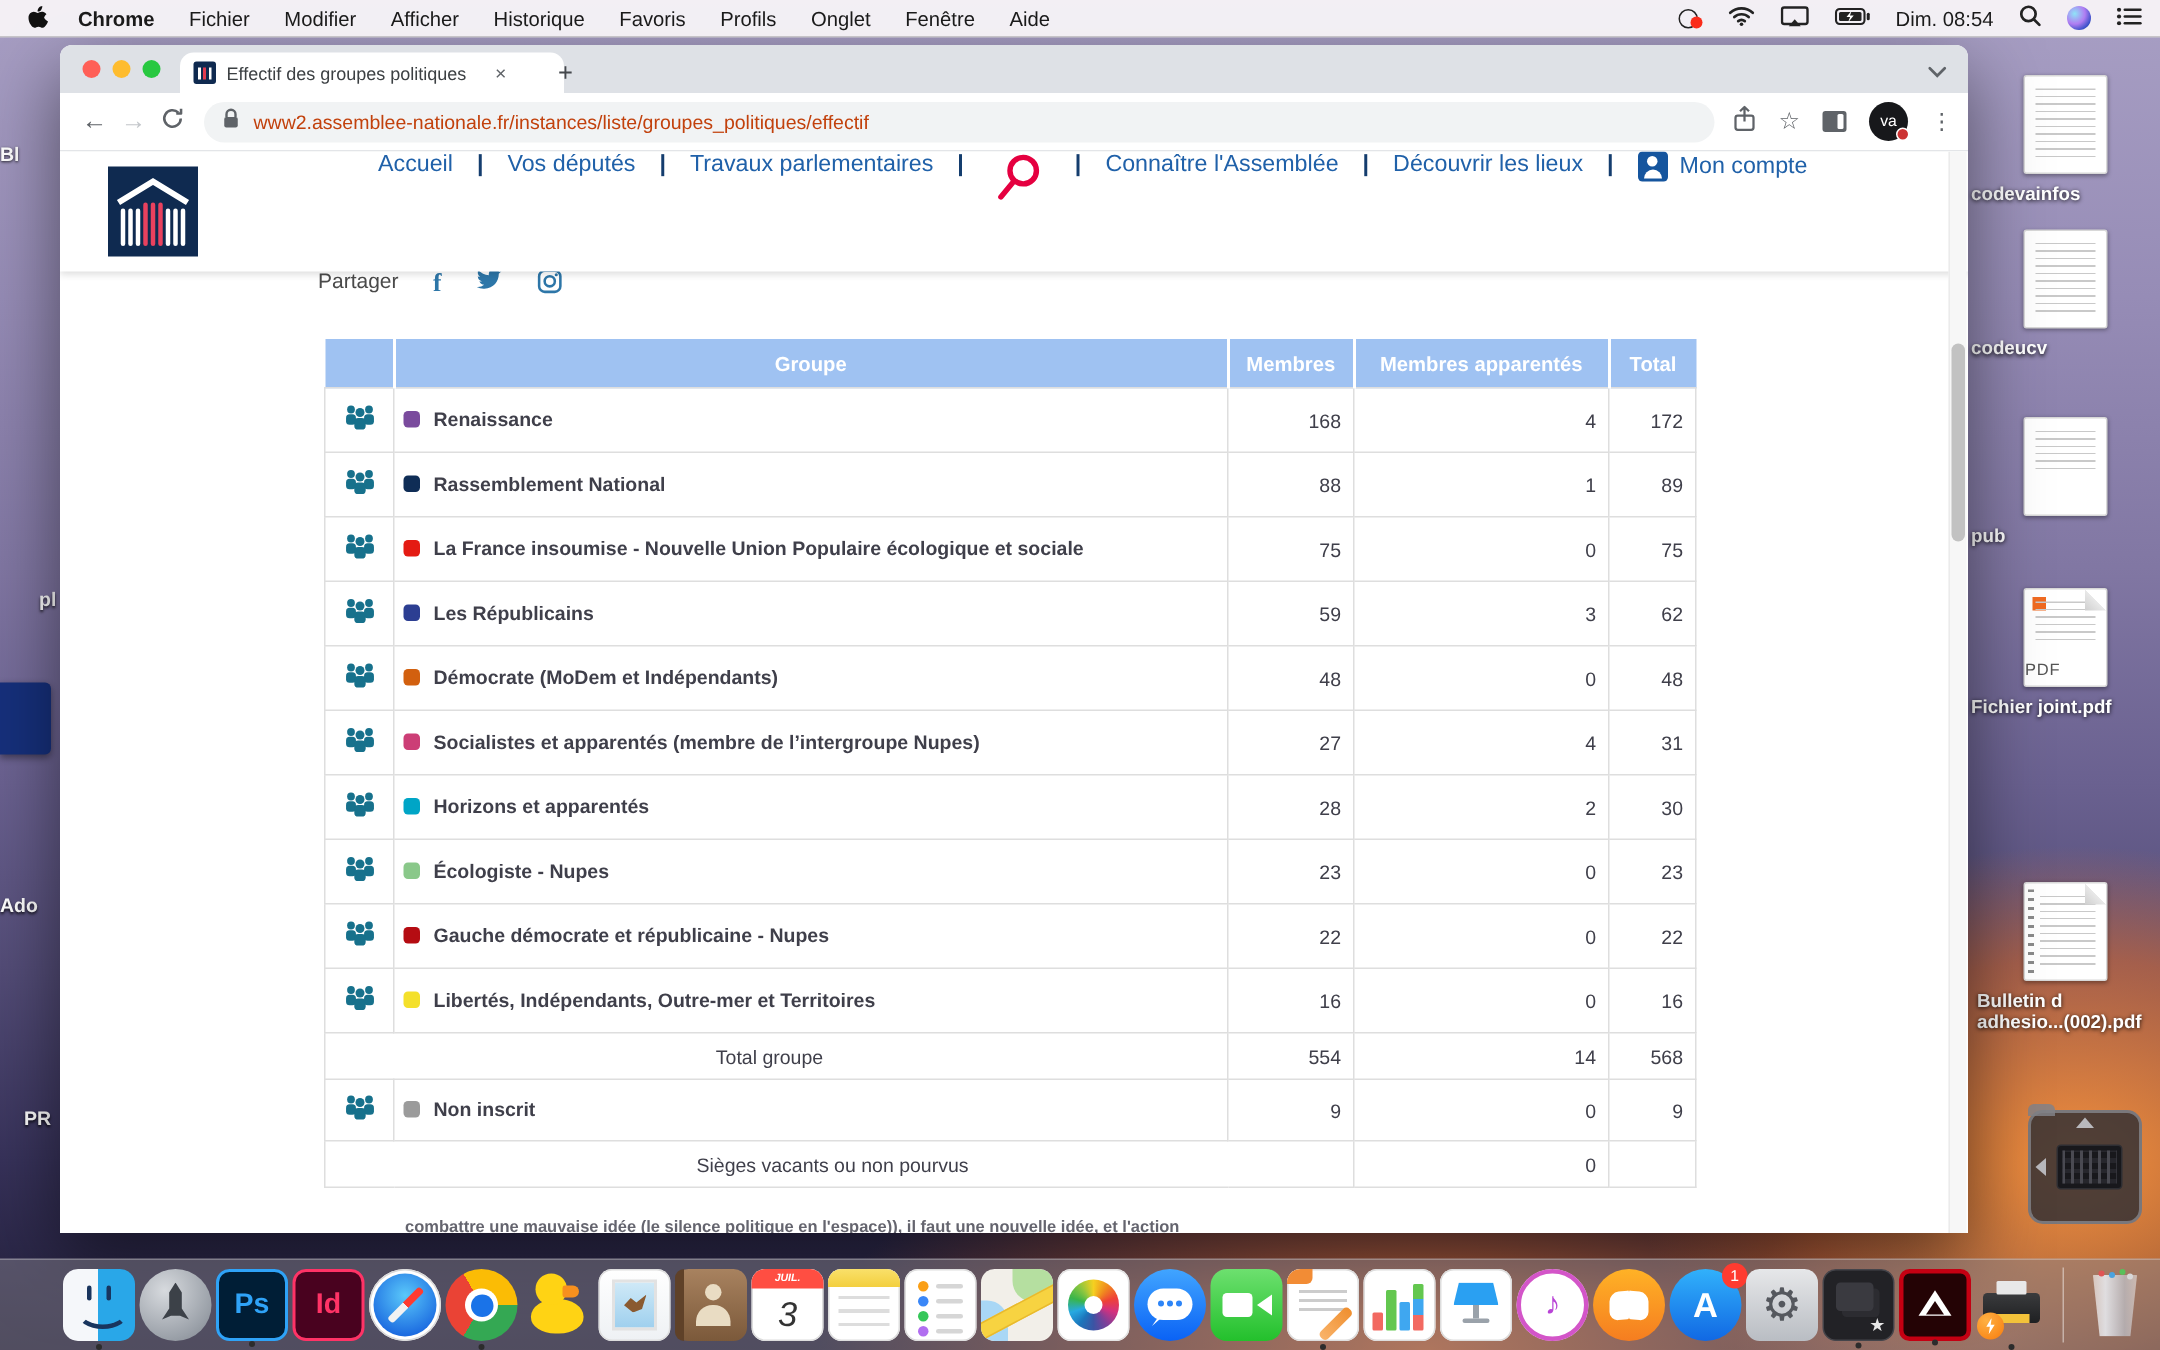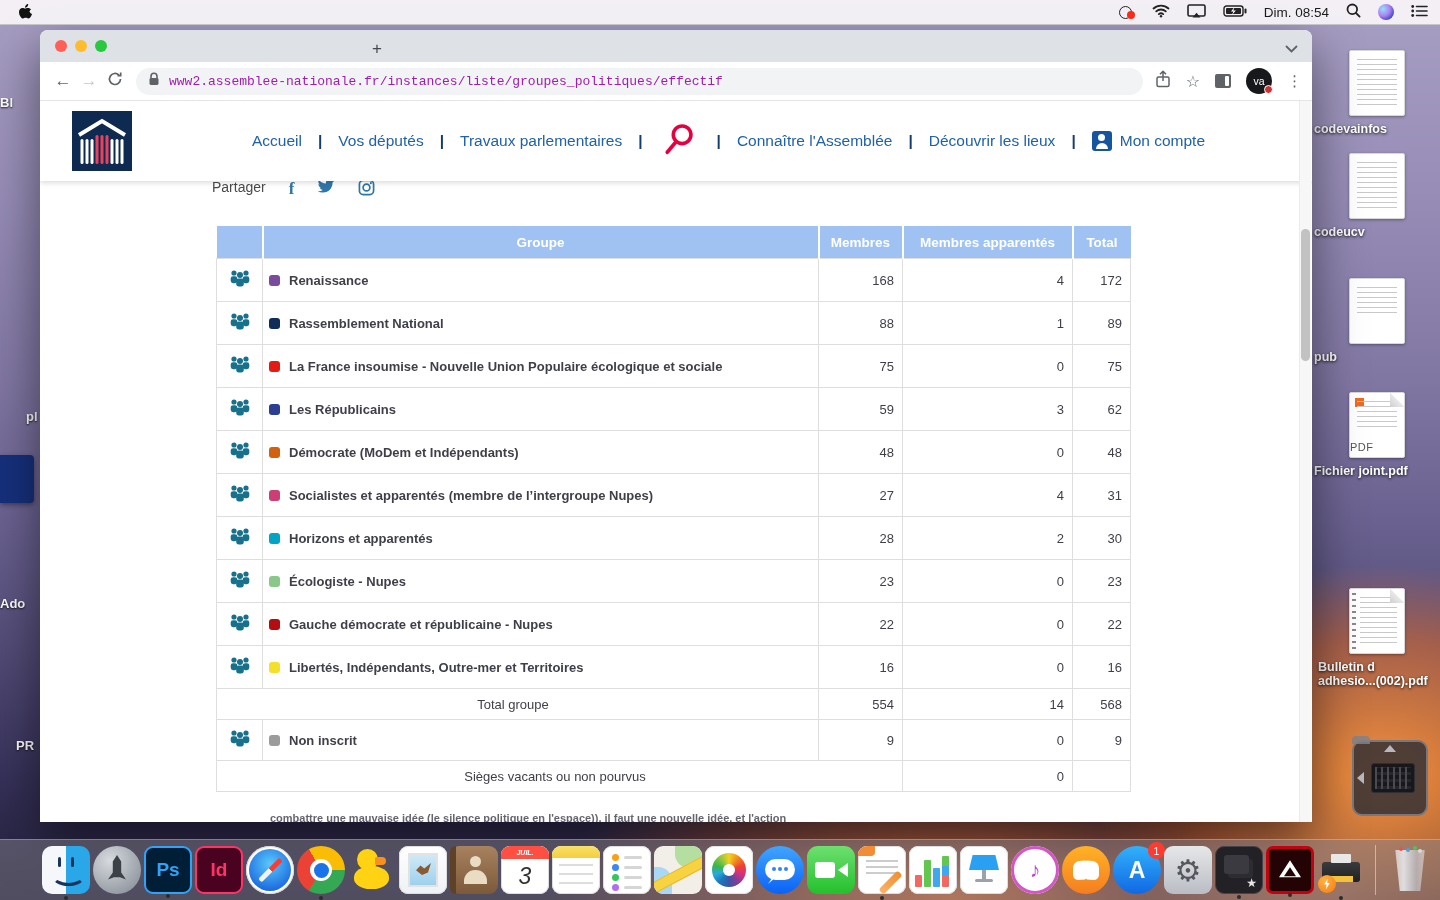--- a/index.html
+++ b/index.html
@@ -82,39 +82,39 @@
     background:linear-gradient(90deg,#fff 0 2px,transparent 2px 3.5px,#e23a50 3.5px 5.5px,transparent 5.5px 7px,#fff 7px 9px,transparent 9px);}
   .tabtitle{font-size:12px;color:#3c4043;white-space:nowrap;overflow:hidden;width:172px;}
   .tabclose{font-size:13px;color:#5f6368;line-height:1;}
   .newtab{position:absolute;left:332px;bottom:3px;font-size:17px;color:#45484d;}
   .tab-chev{position:absolute;right:14px;top:9px;}
   .toolbar{height:38px;background:#fff;display:flex;align-items:center;padding:0 10px;border-bottom:1px solid #e3e5e8;}
   .tbtn{font-size:17px;color:#5f6368;width:26px;text-align:center;}
   .tbtn.fwd{color:#c4c7cb;}
   .omnibox{flex:1;height:27px;margin:0 12px 0 8px;background:#f1f3f4;border-radius:15px;
     display:flex;align-items:center;padding:0 12px;gap:9px;}
-  .url{font-size:13px;color:#a21caf;font-family:Liberation Mono, monospace;}
+  .url{font-size:13px;color:#c2410c;}
   .right-tools{display:flex;align-items:center;gap:15px;}
   .star{font-size:16px;color:#5f6368;}
   .sidebar-ic{width:16px;height:14px;background:#5f6368;border-radius:2px;position:relative;}
   .sidebar-ic i{position:absolute;right:2px;top:2px;bottom:2px;width:4px;background:#fff;border-radius:1px;}
   .avatar{width:26px;height:26px;border-radius:50%;background:#17181b;color:#fff;font-size:10.5px;
     display:flex;align-items:center;justify-content:center;position:relative;}
   .avatar u{position:absolute;right:-1px;bottom:0;width:7px;height:7px;border-radius:50%;background:#c33;border:1px solid #fff;}
   .dots3{font-size:15px;color:#5f6368;letter-spacing:0;}
 
   
   .site{position:relative;height:722px;background:#fff;overflow:hidden;}
   .site-header{height:80px;position:relative;background:#fff;box-shadow:0 2px 5px rgba(0,0,0,.14);z-index:3;}
   .logo{position:absolute;left:32px;top:10px;width:60px;height:60px;background:#0f2a50;}
   .logo svg{position:absolute;left:2px;top:4px;}
   .logo-bars{position:absolute;left:50%;transform:translateX(-50%);bottom:7px;display:flex;gap:2px;align-items:flex-end;}
   .lbar{width:3px;height:25px;border-radius:2px;background:#fff;}
   .lbar:nth-child(4),.lbar:nth-child(5),.lbar:nth-child(6){background:#e9415e;height:29px;}
-  .mainnav{position:absolute;left:212px;right:16px;top:0;height:80px;display:flex;align-items:center;gap:16px;
+  .mainnav{position:absolute;left:212px;right:16px;top:0;height:80px;display:flex;align-items:flex-start;gap:16px;
     font-size:15.5px;color:#2061a9;white-space:nowrap;}
   .sep{color:#143d6e;font-weight:bold;}
   .navitem{cursor:pointer;}
   .nav-search{margin:0 4px;}
   .acct{display:flex;align-items:center;gap:8px;color:#2061a9;}
   .acct-ic{width:20px;height:20px;background:#15559e;border-radius:3px;position:relative;}
   .acct-ic:before{content:"";position:absolute;left:6.5px;top:3px;width:7px;height:7px;border-radius:50%;background:#fff;}
   .acct-ic:after{content:"";position:absolute;left:4px;bottom:2.5px;width:12px;height:6px;border-radius:6px 6px 0 0;background:#fff;}
 
   .partager{position:absolute;left:172px;top:78px;display:flex;gap:23px;z-index:2;}
@@ -301,20 +301,32 @@
 <body>
 
 <div class="wall"></div>
 
 <div class="menubar">
   <span class="mb-apple">
     <svg width="14" height="16" viewBox="0 0 14 16">
         <path fill="#111" d="M11.3 8.6c0-2 1.6-3 1.7-3.1-.9-1.4-2.4-1.6-2.9-1.6-1.2-.1-2.4.7-3 .7-.6 0-1.6-.7-2.6-.7C2.8 4 1 5.3 1 8c0 1.6.6 3.3 1.4 4.4.7 1 1.5 2.1 2.6 2.1 1 0 1.4-.7 2.7-.7 1.3 0 1.6.7 2.7.7 1.1 0 1.8-1 2.5-2 .8-1.2 1.1-2.3 1.1-2.4-.1 0-2.7-1-2.7-3.5zM9.4 2.6c.5-.7.9-1.6.8-2.6-.8 0-1.8.5-2.3 1.2-.5.6-1 1.6-.8 2.5.9.1 1.8-.4 2.3-1.1z"></path>
       </svg>
   </span>
+  <span id="mb-items">
+      <span class="mb-item mb-app">Chrome</span>
+      <span class="mb-item">Fichier</span>
+      <span class="mb-item">Modifier</span>
+      <span class="mb-item">Afficher</span>
+      <span class="mb-item">Historique</span>
+      <span class="mb-item">Favoris</span>
+      <span class="mb-item">Profils</span>
+      <span class="mb-item">Onglet</span>
+      <span class="mb-item">Fenêtre</span>
+      <span class="mb-item">Aide</span>
+    </span>
   <span class="mb-right">
     <span class="rec-ic">
         <b></b>
         <u></u>
       </span>
     <span>
       <svg width="18" height="14" viewBox="0 0 18 14" fill="none" stroke="#222" stroke-width="1.8" stroke-linecap="round">
         <path d="M1.5 4.5a11 11 0 0115 0"></path>
           <path d="M4.2 7.4a7 7 0 019.6 0"></path>
           <path d="M6.8 10.1a3.6 3.6 0 014.4 0"></path>
@@ -354,21 +366,21 @@
             <circle cx="1.7" cy="1.5" r="1.4"></circle>
             <circle cx="1.7" cy="6" r="1.4"></circle>
             <circle cx="1.7" cy="10.5" r="1.4"></circle>
           </g>
         </svg>
     </span>
   </span>
 </div>
 
 <span class="frag" style="left:0;top:95px;">Bl</span>
-<span class="frag" style="left:26px;top:409px;">pl</span>
+<span class="frag" style="left:26px;top:392px;">pl</span>
 <span class="bluebox"></span>
 <span class="frag" style="left:0;top:596px;">Ado</span>
 <span class="frag" style="left:16px;top:738px;">PR</span>
 
 <div class="dfile f1">
   <div class="doc-ic">
       <i class="doclines"></i>
     </div>
   <div class="flabel">codevainfos</div>
 </div>
@@ -411,20 +423,27 @@
     </span>
 </div>
 
 <div class="window">
   <div class="tabstrip">
     <span class="lights">
       <span class="light lr"></span>
       <span class="light ly"></span>
       <span class="light lg"></span>
     </span>
+    <div class="tab">
+      <span class="favicon">
+          <i class="fvbars"></i>
+        </span>
+      <span class="tabtitle">Effectif des groupes politiques</span>
+      <span class="tabclose">×</span>
+    </div>
     <span class="newtab">+</span>
     <span class="tab-chev">
       <svg width="13" height="8" viewBox="0 0 13 8" fill="none" stroke="#5f6368" stroke-width="1.8" stroke-linecap="round">
           <path d="M1.5 1.5l5 5 5-5"></path>
         </svg>
     </span>
   </div>
   <div class="toolbar">
     <span class="tbtn">←</span>
     <span class="tbtn fwd">→</span>

